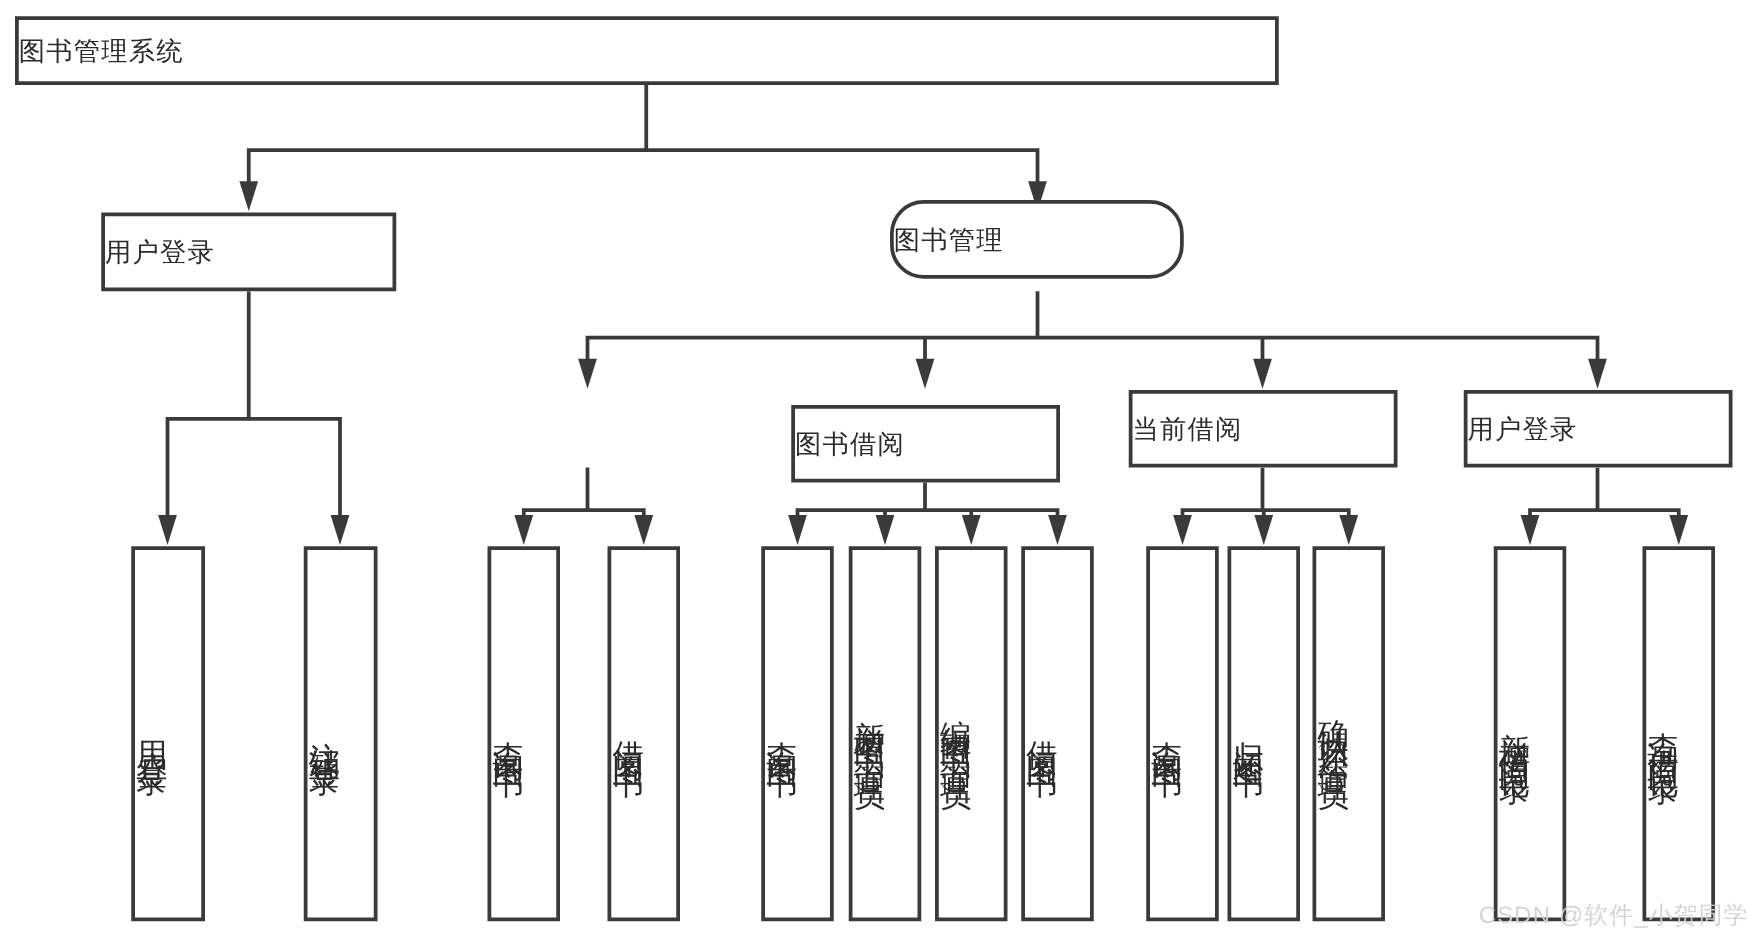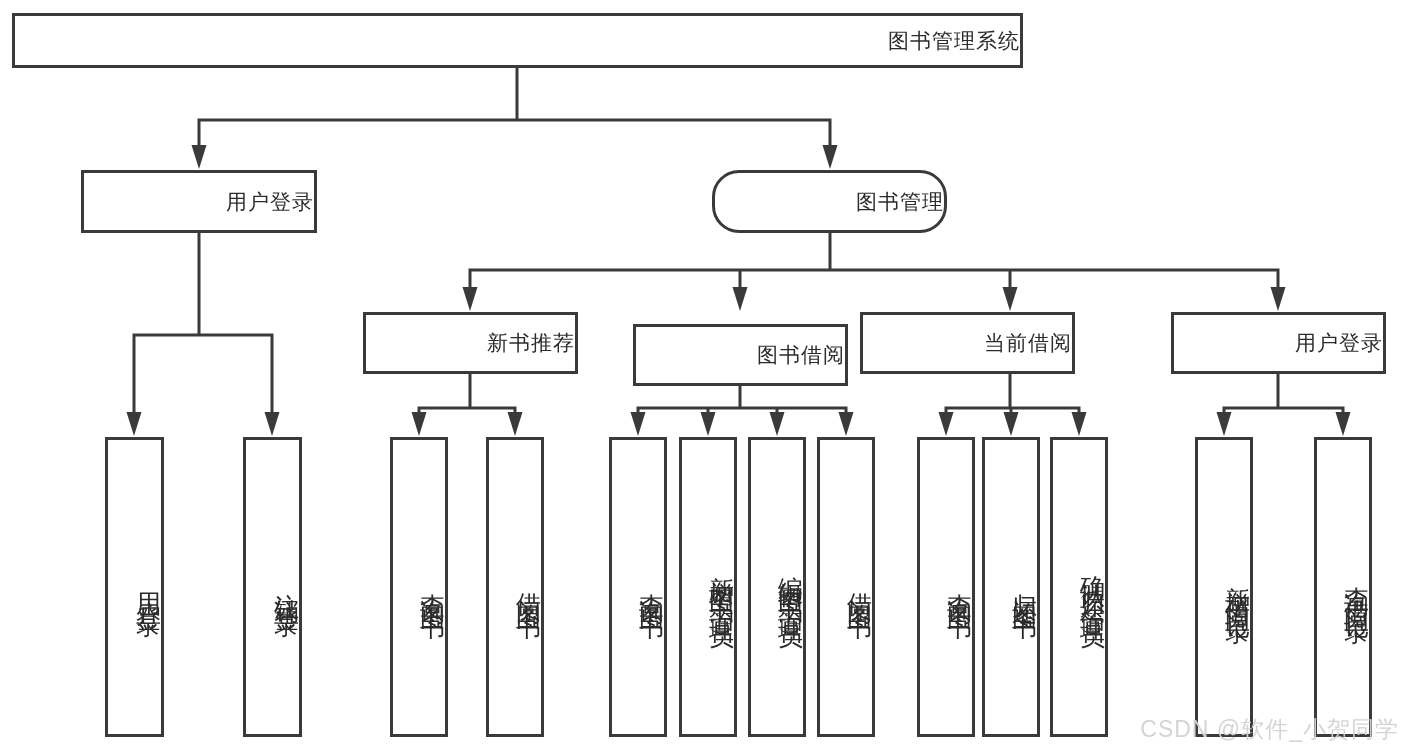--- a/index.html
+++ b/index.html
@@ -17,42 +17,42 @@
     width: 1405px; height: 747px;
     z-index: 1;
   }
   .box {
     position: absolute;
     box-sizing: border-box;
     border: 3px solid #3a3a3a;
     background: #ffffff;
     display: flex;
     align-items: center;
-    justify-content: flex-end;
+    justify-content: flex-start;
     color: #2b2b2b;
     z-index: 2;
   }
   .box.h span {
     font-size: 21px;
     letter-spacing: 1px;
     white-space: nowrap;
   }
   .box.root span { font-size: 21px; }
   .box.v span {
     writing-mode: vertical-rl;
     text-orientation: mixed;
     font-size: 25px;
     letter-spacing: 7px;
     line-height: 1.0;
   }
   .watermark {
     position: absolute;
     right: 6px;
     bottom: 2px;
-    font-size: 23px;
+    font-size: 19px;
     color: rgba(210, 210, 210, 0.95);
     letter-spacing: 1px;
     z-index: 3;
     white-space: nowrap;
   }
 </style>
 </head>
 <body>
 
 <div class="stage">
@@ -100,31 +100,28 @@
     </g>
   </svg>
 
   <div class="box root h" style="left:12px; top:13px; width:1011px; height:55px;">
     <span>图书管理系统</span>
   </div>
 
   <div class="box h" style="left:81px; top:170px; width:236px; height:63px;">
     <span>用户登录</span>
   </div>
-  <div class="box h" style="left:712px; top:170px; width:235px; height:63px;border-radius:27px;">
+  <div class="box h" style="left:712px; top:160px; width:235px; height:63px;border-radius:27px;">
     <span>图书管理</span>
   </div>
 
-  <div class="box h" style="left:363px; top:312px; width:215px; height:62px;">
-    <span>新书推荐</span>
-  </div>
   <div class="box h" style="left:633px; top:324px; width:215px; height:62px;">
     <span>图书借阅</span>
   </div>
-  <div class="box h" style="left:860px; top:312px; width:215px; height:62px;">
+  <div class="box h" style="left:903px; top:312px; width:215px; height:62px;">
     <span>当前借阅</span>
   </div>
   <div class="box h" style="left:1171px; top:312px; width:215px; height:62px;">
     <span>用户登录</span>
   </div>
 
   <div class="box v" style="left:105px; top:437px; width:59px; height:300px;">
     <span>用户登录</span>
   </div>
   <div class="box v" style="left:243px; top:437px; width:59px; height:300px;">

